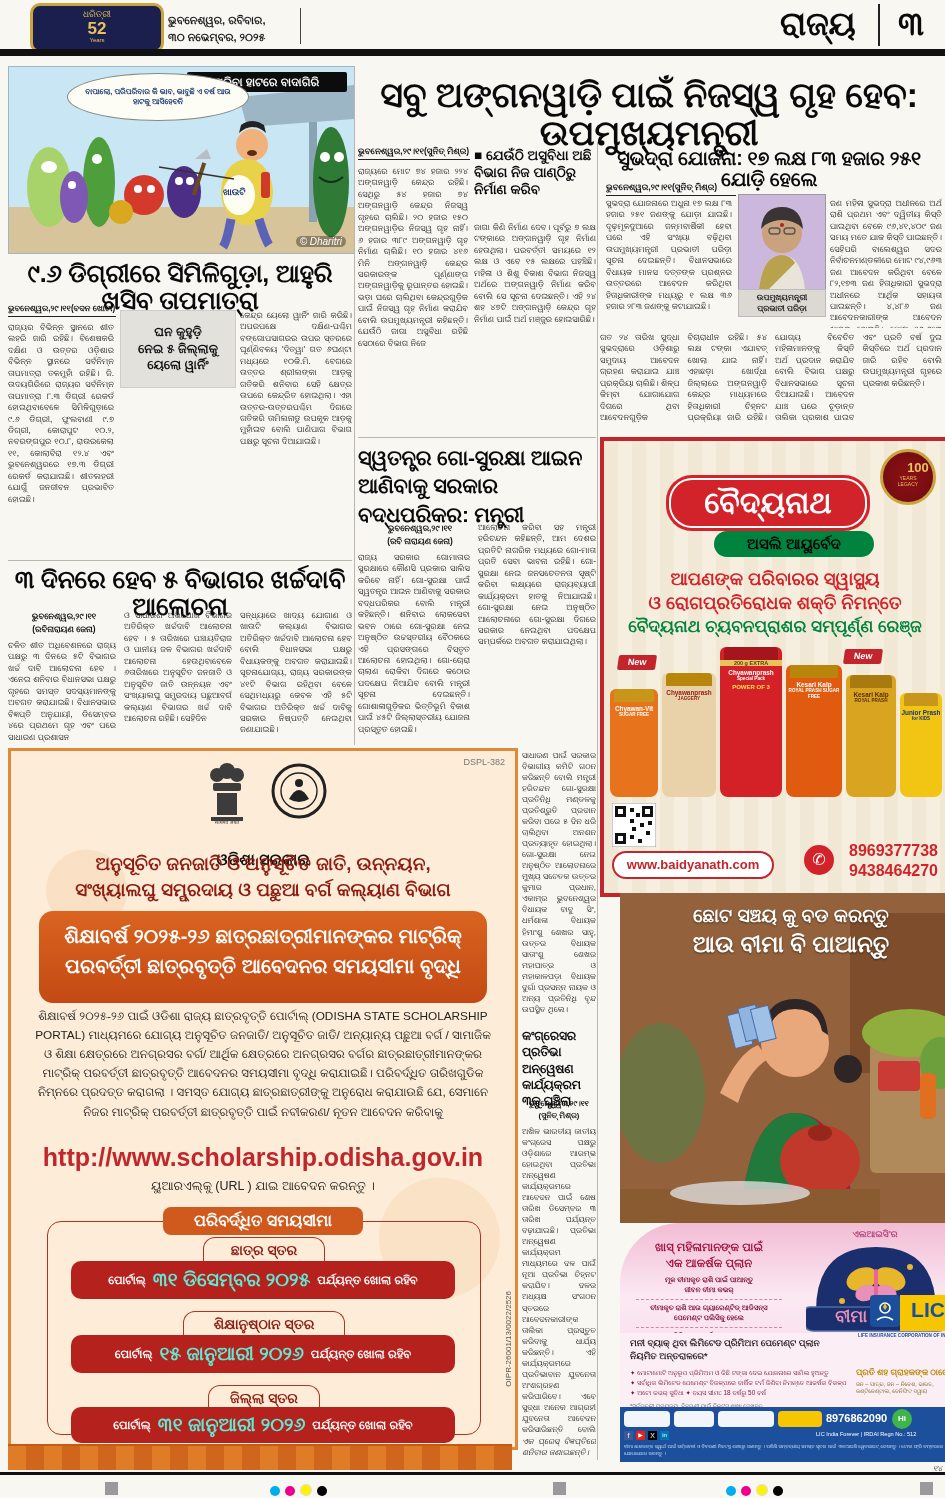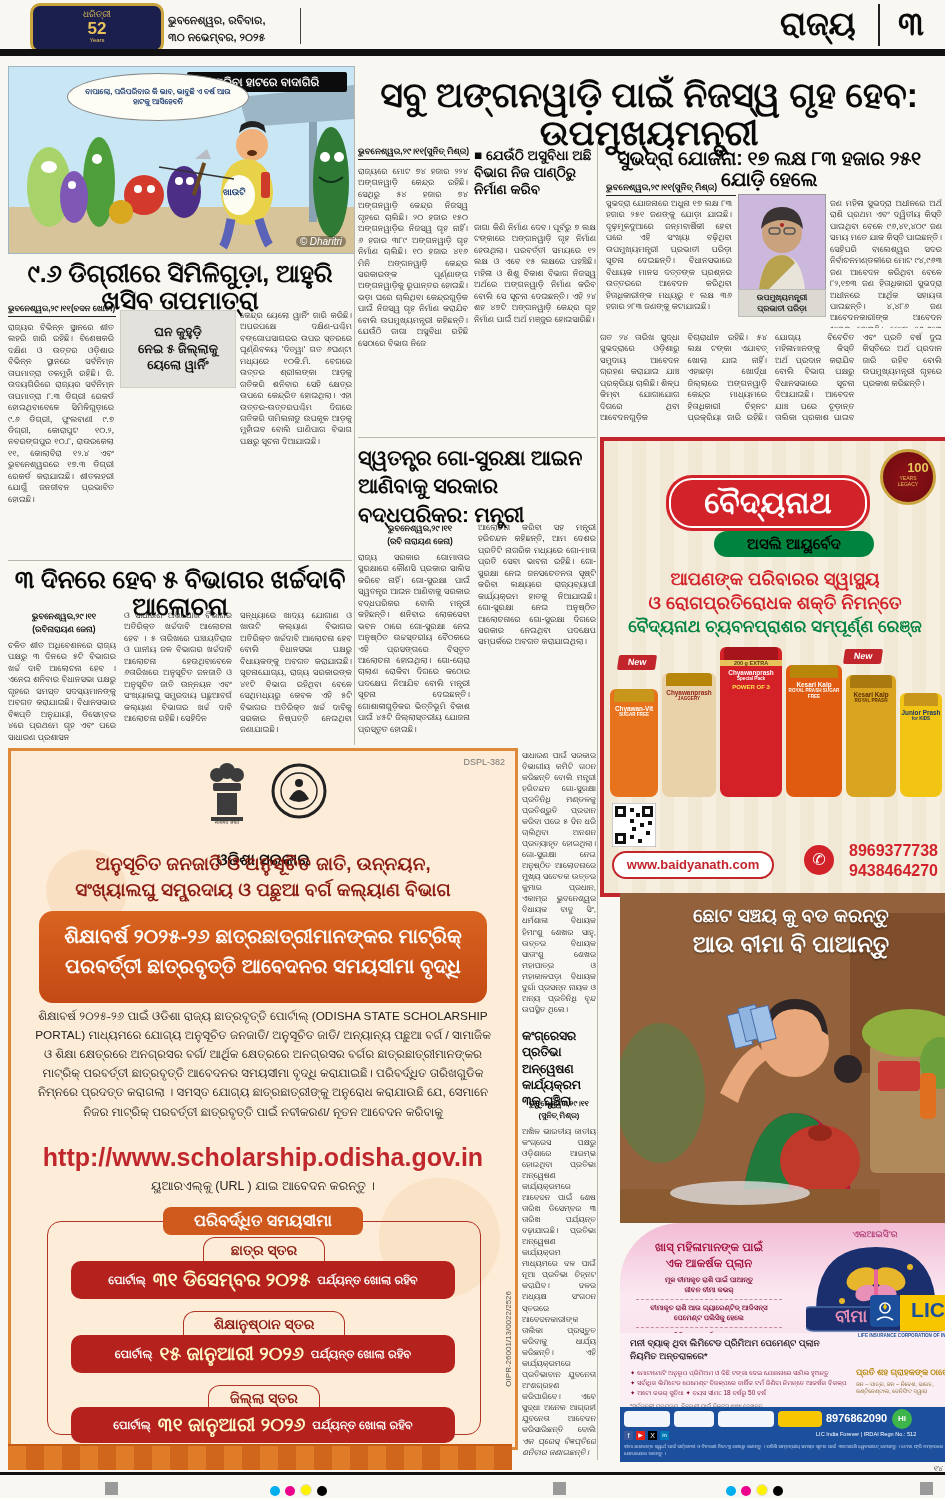--- a/index.html
+++ b/index.html
@@ -21,21 +21,21 @@
   
   .inset{background:#e3e1dc;border:1px solid #cfcdc6;font-weight:800;font-size:12.5px;text-align:center;color:#111;display:flex;align-items:center;justify-content:center;line-height:1.35;}
   
   .schad{background:#fdecd7;border:3px solid #df8a3a;
     background-image:radial-gradient(circle at 15% 20%,rgba(223,138,58,.12) 0 40px,transparent 41px),radial-gradient(circle at 85% 70%,rgba(223,138,58,.10) 0 60px,transparent 61px);}
   .sch-banner{background:linear-gradient(#d9641f,#c44915);border-radius:14px;color:#fff;font-weight:800;text-align:center;}
   .pill{background:#d05a1d;color:#fff;font-weight:800;text-align:center;border-radius:8px;}
   .lvl-tab{border:1.6px solid #b03326;border-bottom:none;border-radius:12px 12px 0 0;background:#fdecd7;color:#8d1d12;font-weight:800;text-align:center;font-size:14px;line-height:24px;}
   .lvl-bar{background:#b5211d;border-radius:10px;color:#fff;text-align:center;display:flex;align-items:center;justify-content:center;gap:7px;}
   .lvl-bar .pre1{font-size:11.5px;font-weight:bold;}
-  .lvl-bar .date{font-size:19px;font-weight:800;color:#fef9c3;}
+  .lvl-bar .date{font-size:19px;font-weight:800;color:#5eead4;}
   .lvl-bar .post1{font-size:11.5px;font-weight:bold;}
   .deco{background:repeating-linear-gradient(90deg,#e07b28 0 18px,#d0661b 18px 36px);border-top:2px solid #c55a14;}
   
   .baidy{background:#f6efdf;border:4px solid #c2252b;background-image:repeating-linear-gradient(90deg,rgba(180,150,90,.08) 0 14px,transparent 14px 28px);}
   .blogo{background:#d2232a;border-radius:26px;color:#fff;font-weight:800;text-align:center;box-shadow:inset 0 0 0 3px #d2232a,inset 0 0 0 5px #fff;}
   .bgreen{background:#00833e;border-radius:14px;color:#000000;font-weight:bold;text-align:center;}
   .jar{position:absolute;bottom:0;border-radius:6px 6px 8px 8px;overflow:hidden;text-align:center;}
   .jcap{height:13px;border-radius:4px 4px 0 0;margin:0 4px;}
   .jname{font-size:6.4px;font-weight:800;line-height:1.15;padding-top:3px;}
   .jsub{font-size:4.6px;font-weight:bold;line-height:1.2;}

